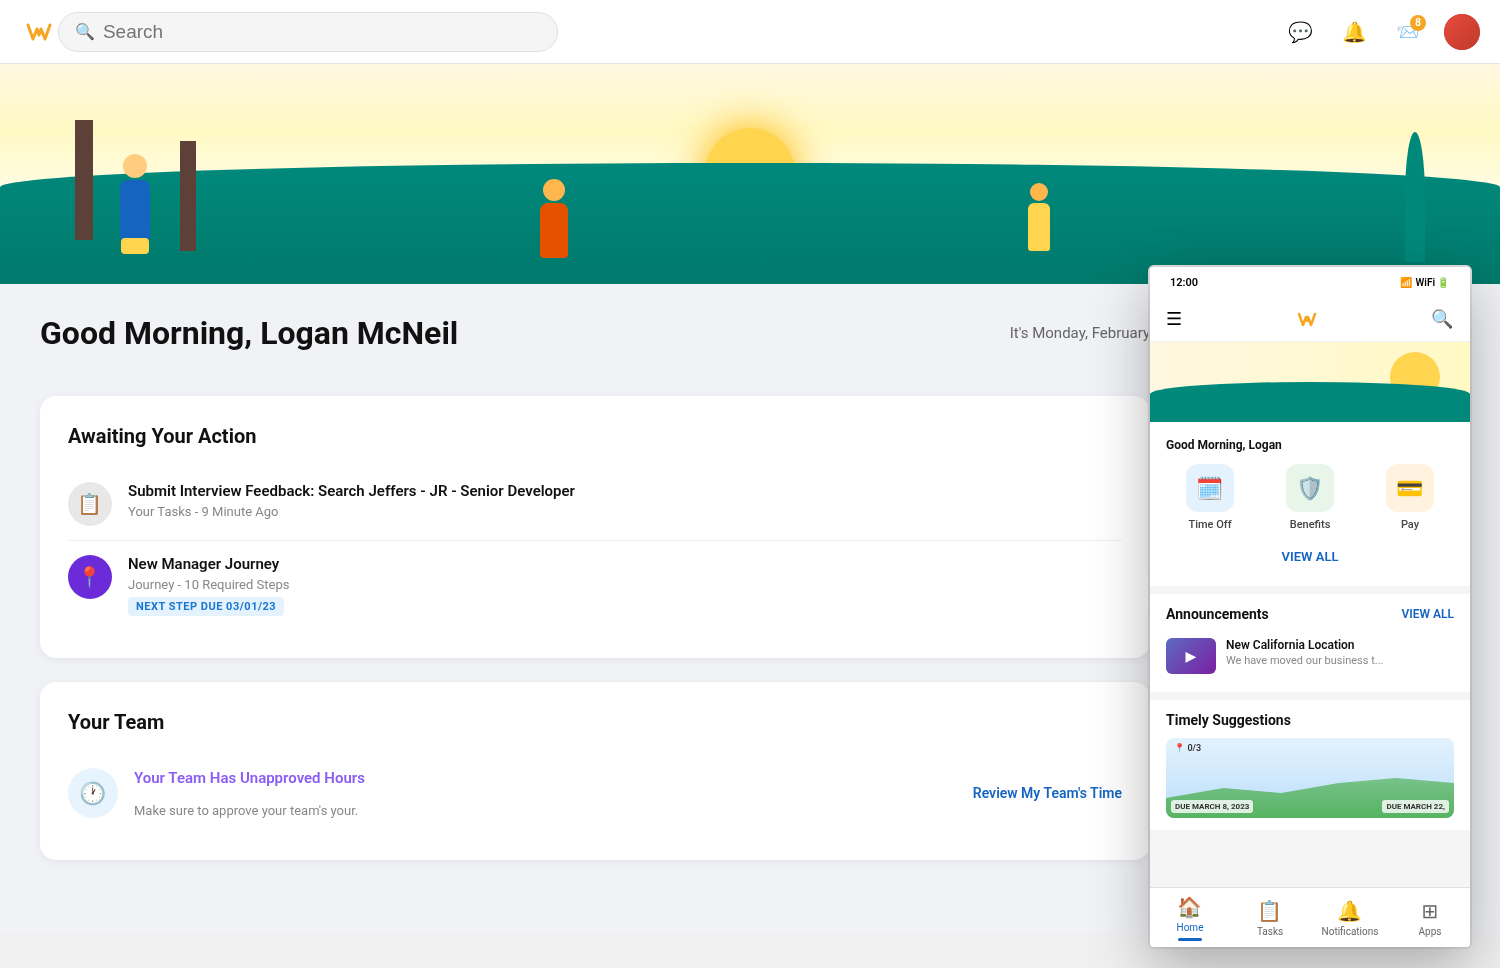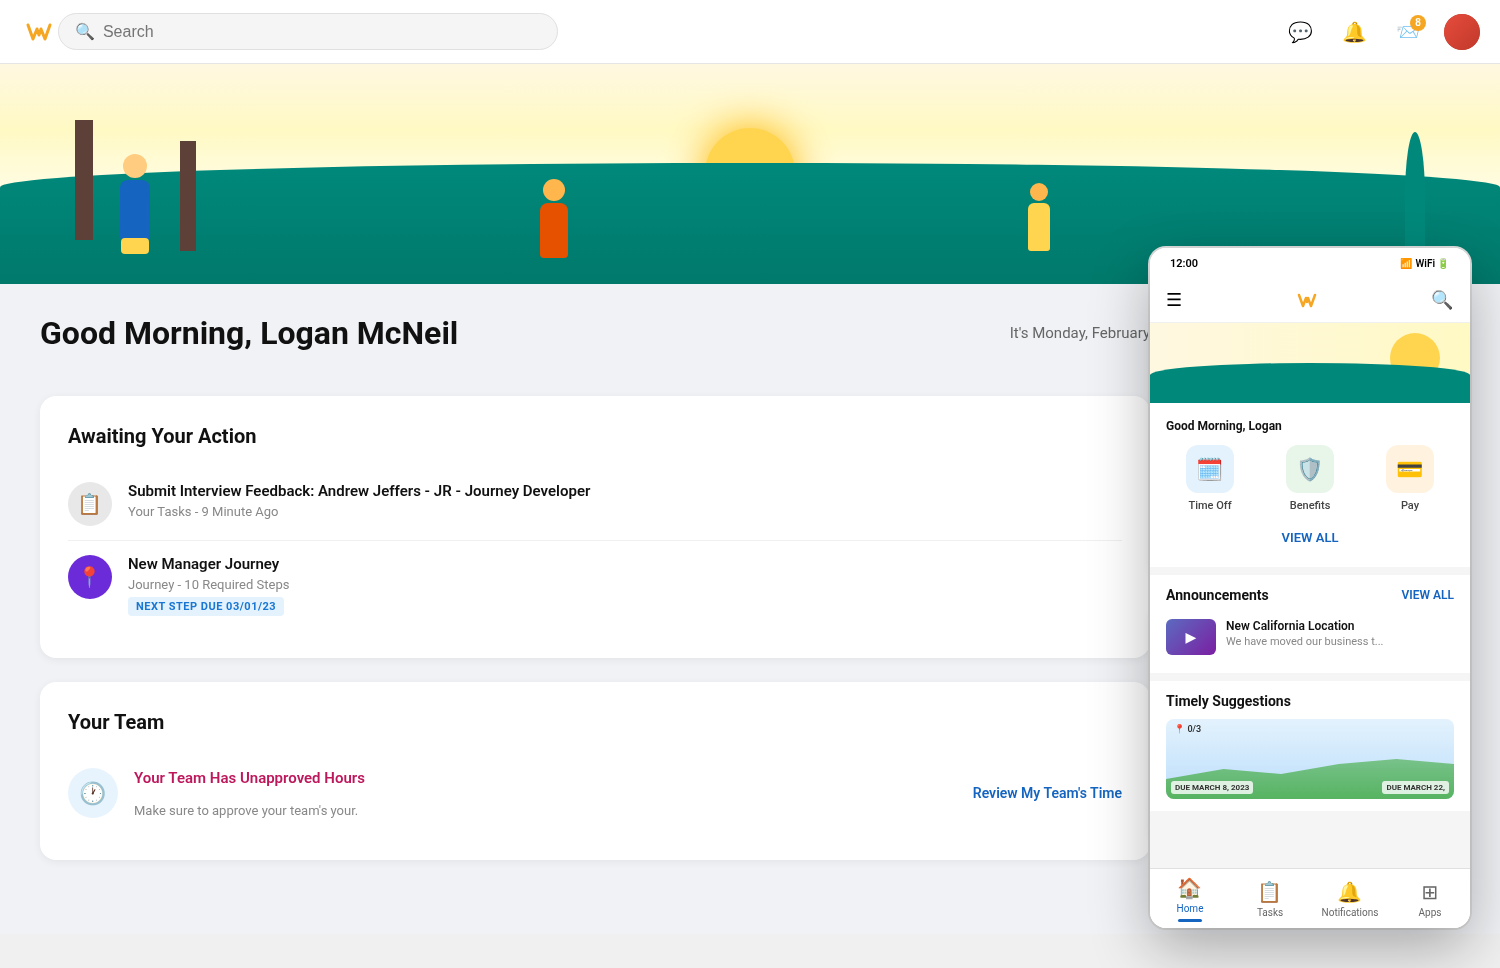--- a/index.html
+++ b/index.html
@@ -28,21 +28,21 @@
       background: #f5f5f5;
       border: 1px solid #e0e0e0;
       border-radius: 24px;
       padding: 8px 16px;
       width: 500px;
       gap: 8px;
     }
     .search-bar input {
       border: none;
       background: transparent;
-      font-size: 16px;
+      font-size: 19px;
       color: #666;
       outline: none;
       width: 100%;
     }
     .nav-icons {
       margin-left: auto;
       display: flex;
       align-items: center;
       gap: 16px;
     }
@@ -250,21 +250,21 @@
       align-items: center;
       justify-content: center;
       color: #1976d2;
       font-size: 22px;
       flex-shrink: 0;
     }
     .team-text { flex: 1; }
     .team-text h4 {
       font-size: 15px;
       font-weight: 600;
-      color: #be185d;
+      color: #8b5cf6;
       margin-bottom: 16px;
     }
     .team-text p {
       font-size: 13px;
       color: #888;
     }
     .review-link {
       color: #1565c0;
       font-size: 14px;
       font-weight: 600;
@@ -334,25 +334,25 @@
     .ann-text p {
       font-size: 12px;
       color: #888;
       line-height: 1.4;
     }
 
     
     .phone-overlay {
       position: absolute;
       right: 30px;
-      top: 248px;
+      top: 267px;
       width: 320px;
       height: 680px;
       background: #fff;
-      border-radius: 16px;
+      border-radius: 4px;
       box-shadow: 0 20px 60px rgba(0,0,0,0.3), 0 0 0 2px #e0e0e0;
       overflow: hidden;
       z-index: 100;
     }
     .phone-status-bar {
       background: #fff;
       height: 30px;
       display: flex;
       align-items: center;
       justify-content: space-between;
@@ -671,21 +671,21 @@
       </div>
 
       <div class="card">
         <h2 class="card-title">Awaiting Your Action</h2>
 
         <div class="action-item">
           <div class="action-icon gray">
             <span style="font-size:20px;">📋</span>
           </div>
           <div class="action-text">
-            <h4>Submit Interview Feedback: Andrew Jeffers - JR - Journey Developer</h4>
+            <h4>Submit Interview Feedback: Search Jeffers - JR - Senior Developer</h4>
             <p>Your Tasks - 9 Minute Ago</p>
           </div>
         </div>
 
         <div class="action-item">
           <div class="action-icon purple">
             <span style="font-size:20px; color:white;">📍</span>
           </div>
           <div class="action-text">
             <h4>New Manager Journey</h4>

